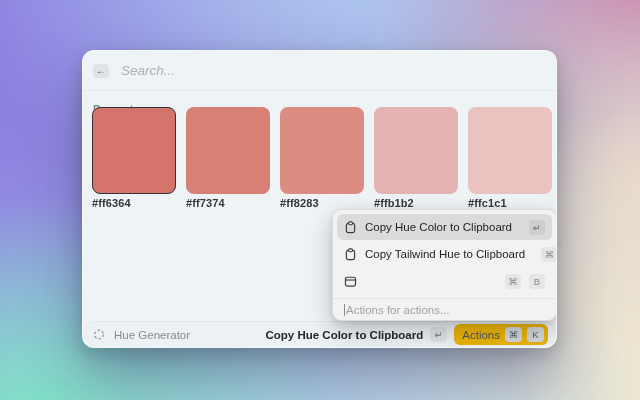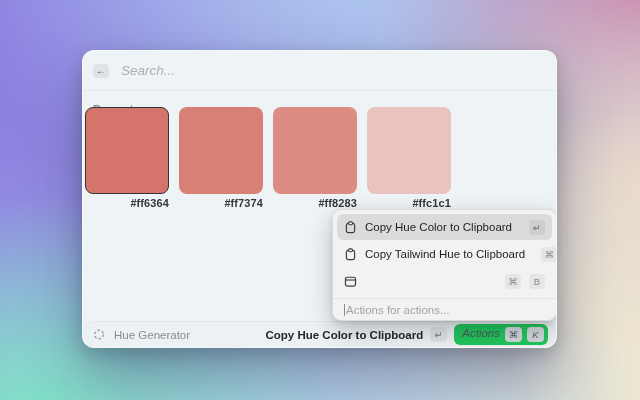--- a/index.html
+++ b/index.html
@@ -26,21 +26,21 @@
     box-shadow:0 30px 60px rgba(35,35,75,.38),0 6px 18px rgba(0,0,0,.18);
     box-sizing:border-box;overflow:hidden;
   }
   
   .header{position:absolute;left:0;top:0;right:0;height:40px;border-bottom:1px solid #e2e8ea;display:flex;align-items:center;padding:0 10px;box-sizing:border-box;}
   .back{width:16px;height:14px;border:none;border-radius:4px;background:#dde3e6;color:#4d555b;
     font-size:10px;line-height:14px;display:flex;align-items:center;justify-content:center;padding:0;cursor:default;}
   .searchph{margin-left:12px;font-size:13.5px;color:#a9b0b6;font-style:italic;}
   
   .section-label{position:absolute;left:10px;top:45px;font-size:10.5px;font-weight:700;color:#7f878c;margin-top:7px;}
-  .grid{position:absolute;left:2px;top:56px;display:grid;grid-template-columns:repeat(5,84px);column-gap:10px;row-gap:4px;text-align:right;}
+  .grid{position:absolute;left:9px;top:56px;display:grid;grid-template-columns:repeat(5,84px);column-gap:10px;row-gap:4px;}
   .cell{width:84px;}
   .swatch{width:84px;height:87px;border-radius:8px;box-sizing:border-box;}
   .swatch.selected{border:1.5px solid #30363a;}
   .swlabel{margin-top:3px;font-size:11px;font-weight:700;color:#33383c;letter-spacing:.1px;}
   
   .popup{
     position:absolute;left:249px;top:158px;width:225px;height:112px;box-sizing:border-box;
     background:#f3f2f2;border:1px solid #dcdbdb;border-radius:9px;
     box-shadow:0 10px 26px rgba(0,0,0,.22),0 2px 6px rgba(0,0,0,.10);
     display:flex;flex-direction:column;z-index:5;
@@ -61,21 +61,21 @@
   
   .statusbar{position:absolute;left:0;right:0;bottom:0;height:26px;background:#ecf1f4;border-top:1px solid #e0e6e9;
     display:flex;align-items:center;padding:0 8px 0 10px;box-sizing:border-box;gap:8px;border-radius:13px;}
   .sb-app{display:flex;align-items:center;gap:9px;}
   .sb-appname{font-size:11.5px;color:#858c91;}
   .sb-right{margin-left:auto;display:flex;align-items:center;gap:7px;}
   .sb-primary{display:flex;align-items:center;gap:7px;}
   .sb-primary .plabel{font-size:11.5px;font-weight:700;color:#23282b;}
   .kbd2{min-width:11px;height:15px;padding:0 3px;border-radius:4px;background:#dde2e5;color:#70787d;
     font-size:9.5px;line-height:15px;text-align:center;display:inline-block;}
-  .actions-btn{display:flex;gap:5px;background:#22c55e;border-radius:6px;padding:3px 4px 3px 8px;font-style:italic;}
+  .actions-btn{display:flex;align-items:center;gap:5px;background:#eab308;border-radius:6px;padding:3px 4px 3px 8px;}
   .actions-btn .alabel{font-size:11.5px;font-weight:500;color:#51585e;}
   .actions-btn .kbd2{background:#d2d8db;color:#5a6167;}
   .ring{width:12px;height:12px;display:flex;align-items:center;justify-content:center;}
 </style>
 </head>
 <body>
 
 <div class="stage">
   <div class="window">
 
@@ -93,20 +93,24 @@
           <div class="swatch selected" style="background: rgb(212, 116, 106);"></div>
           <div class="swlabel">#ff6364</div>
         </div>
         <div class="cell">
           <div class="swatch" style="background: rgb(217, 128, 118);"></div>
           <div class="swlabel">#ff7374</div>
         </div>
         <div class="cell">
           <div class="swatch" style="background: rgb(221, 140, 131);"></div>
           <div class="swlabel">#ff8283</div>
+        </div>
+        <div class="cell">
+          <div class="swatch" style="background: rgb(229, 179, 177);"></div>
+          <div class="swlabel">#ffb1b2</div>
         </div>
         <div class="cell">
           <div class="swatch" style="background: rgb(234, 195, 193);"></div>
           <div class="swlabel">#ffc1c1</div>
         </div>
       </div>
 
     <div class="popup">
       <div class="menu-items">
           <div class="mi selected">

